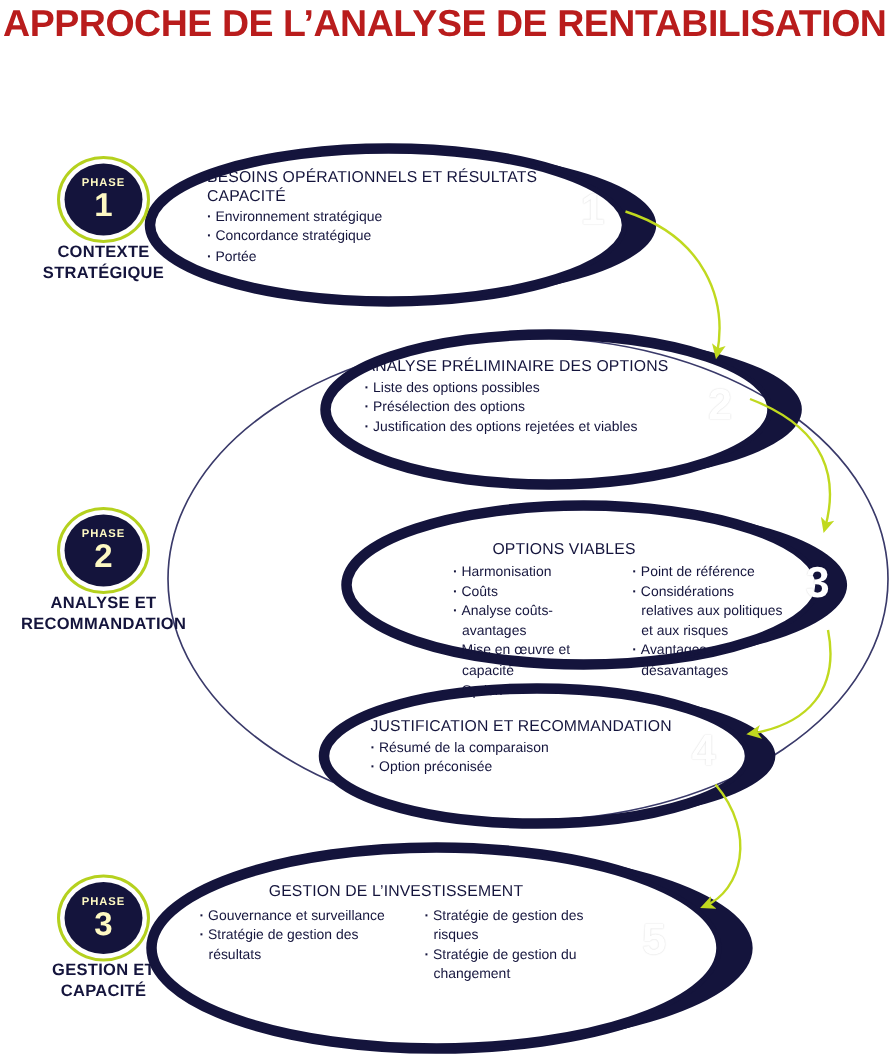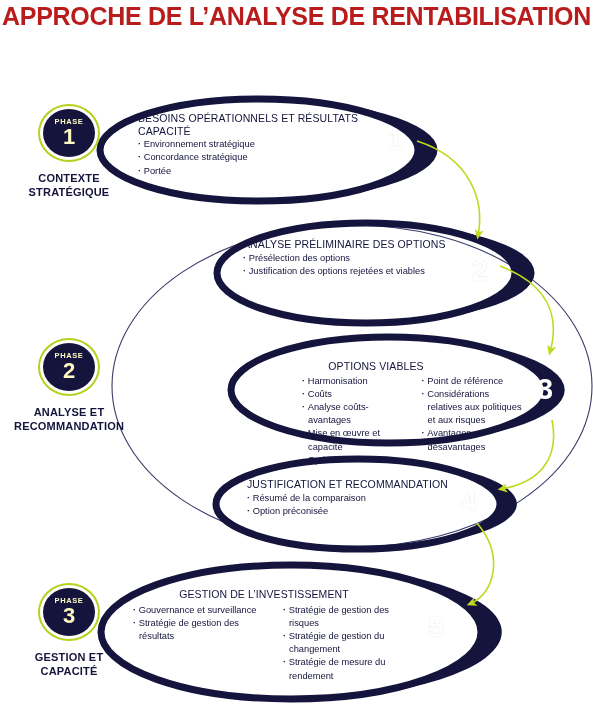--- a/index.html
+++ b/index.html
@@ -20,21 +20,21 @@
     box-sizing:border-box;
   }
   .phase-disc{
     width:52px;height:48px;border-radius:50%;background:#14143c;color:#fef9c3;
     display:flex;flex-direction:column;align-items:center;justify-content:center;
     line-height:1;
   }
   .phase-word{font-size:7.5px;font-weight:bold;letter-spacing:0.6px;margin-bottom:1px;}
   .phase-num{font-size:22px;font-weight:bold;}
   .phase-label{
-    margin-top:10px;font-size:11px;font-weight:bold;color:#14143c;
+    margin-top:0;font-size:11px;font-weight:bold;color:#14143c;
     line-height:1.25;letter-spacing:0.2px;
   }
 
   
   #canvas{position:absolute;left:0;top:0;width:593px;height:705px;}
 
   
   .ell-text{position:absolute;color:#14143c;}
   .ell-head{
     font-size:10.5px;letter-spacing:0.1px;line-height:1.2;
@@ -141,20 +141,21 @@
   </div>
 </div>
 <div class="big-num" style="left:387px;top:126px;">1</div>
 
 <div class="ell-text" style="left:243px;top:238px;width:250px;">
   <div class="ell-head">
     <div>ANALYSE PRÉLIMINAIRE DES OPTIONS</div>
   </div>
   <div class="ell-cols">
     <ul class="ell-list">
+      <li>Liste des options possibles</li>
       <li>Présélection des options</li>
       <li>Justification des options rejetées et viables</li>
     </ul>
   </div>
 </div>
 <div class="big-num" style="left:472px;top:256px;">2</div>
 
 <div class="ell-text" style="left:254px;top:360px;width:268px;">
   <div class="ell-head" style="text-align:center;width:244px;">
     <div>OPTIONS VIABLES</div>
@@ -194,17 +195,16 @@
     <div>GESTION DE L’INVESTISSEMENT</div>
   </div>
   <div class="ell-cols" style="margin-top:3px;">
     <ul class="ell-list" style="width:136px;">
       <li>Gouvernance et surveillance</li>
       <li>Stratégie de gestion des résultats</li>
     </ul>
     <ul class="ell-list" style="width:124px;">
       <li>Stratégie de gestion des risques</li>
       <li>Stratégie de gestion du changement</li>
-      <li>Stratégie de mesure du rendement</li>
     </ul>
   </div>
 </div>
 <div class="big-num" style="left:428px;top:613px;">5</div>
 
 </body></html>

